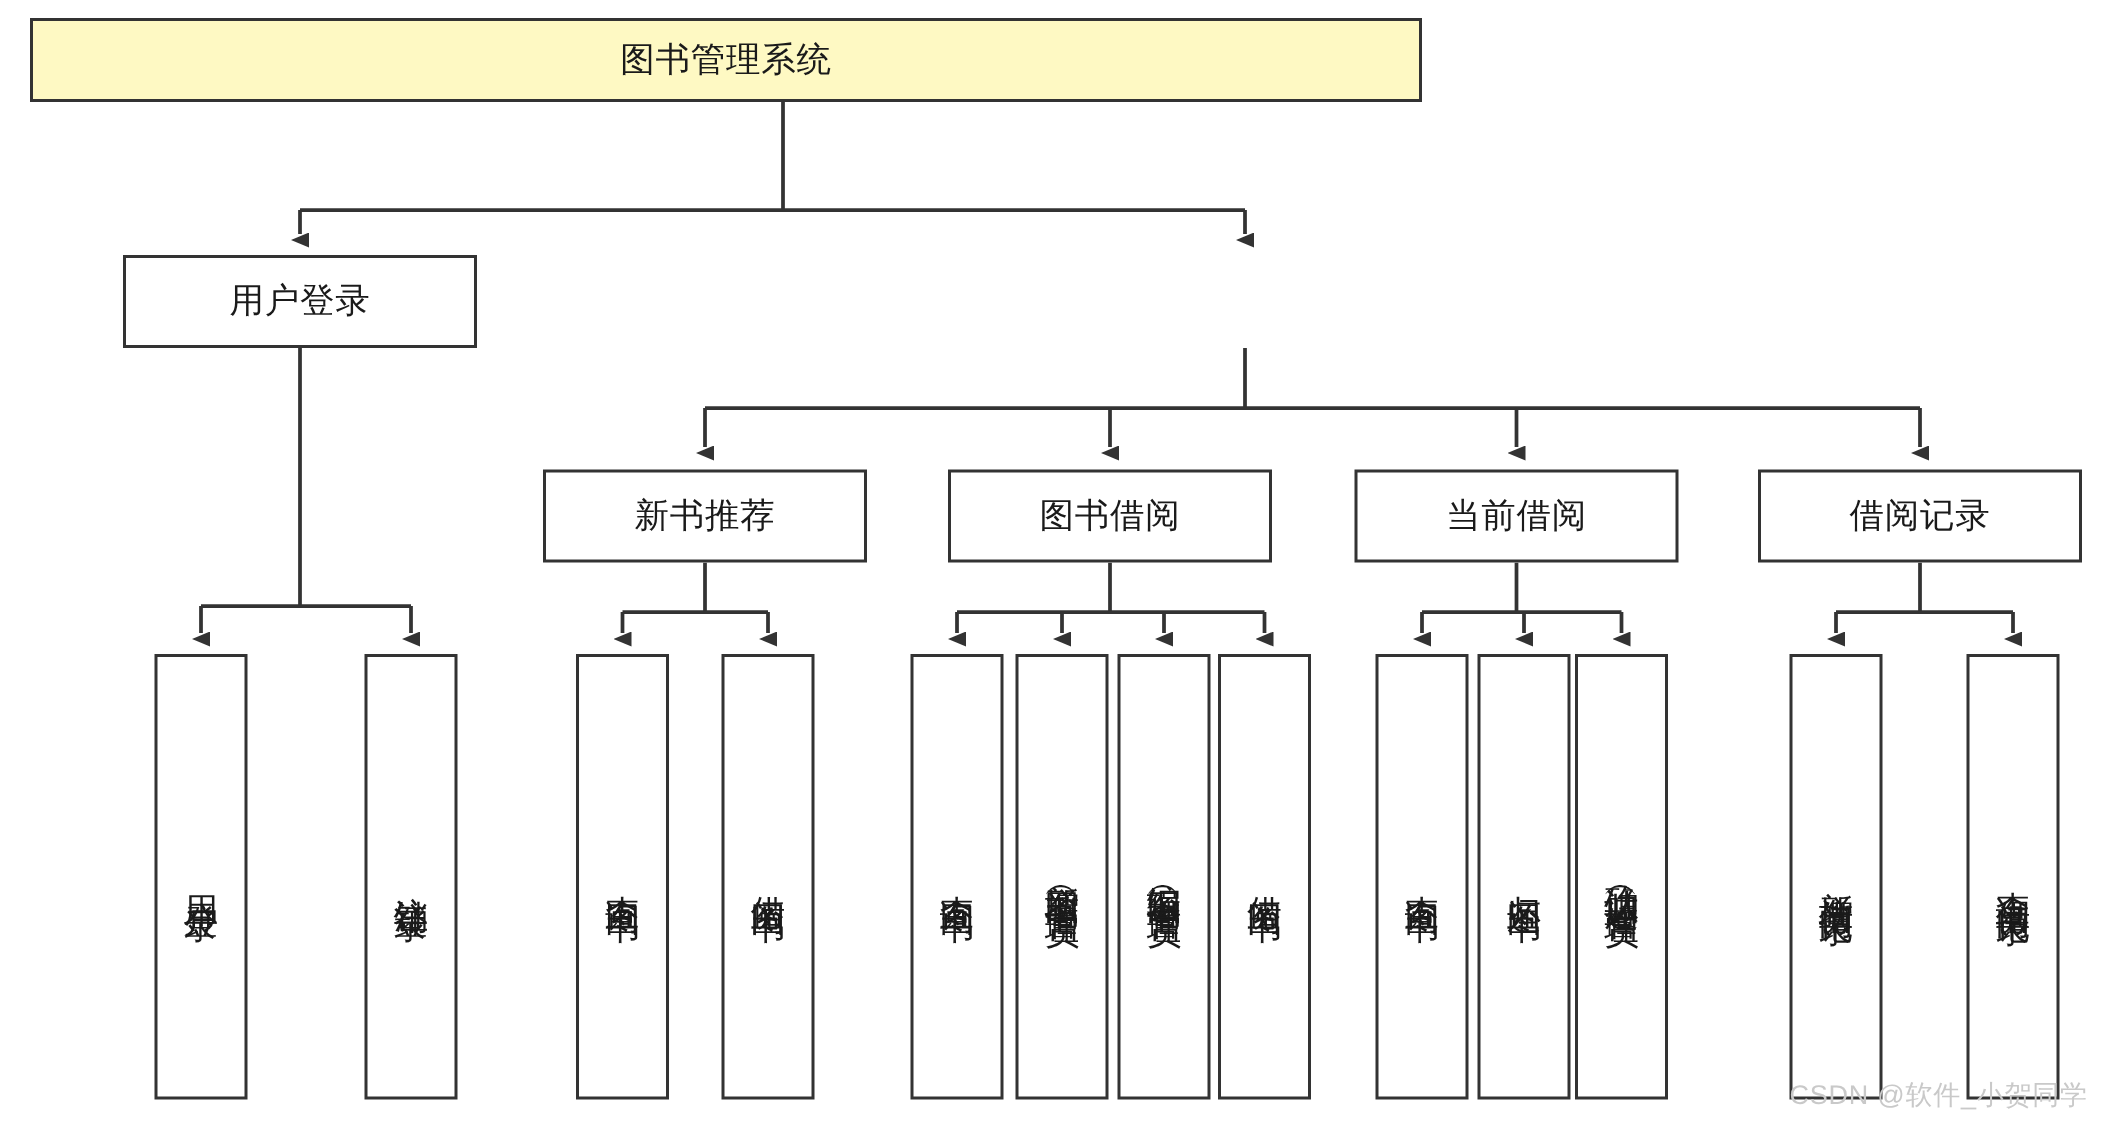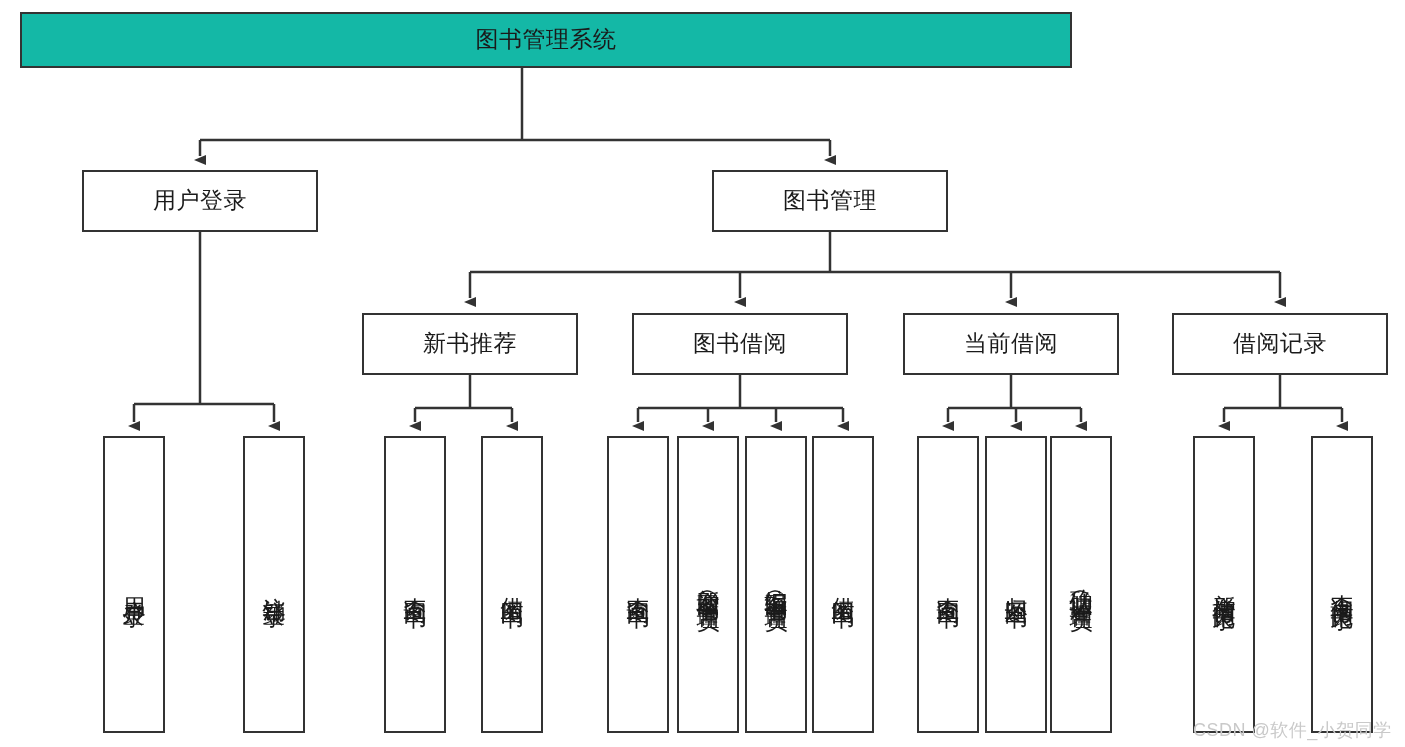--- a/index.html
+++ b/index.html
@@ -119,29 +119,26 @@
       <path d="M1016,408 L1016,422" marker-end="url(#arrow)"></path>
       <path d="M1081,408 L1081,422" marker-end="url(#arrow)"></path>
 
       <path d="M1280,375 L1280,408"></path>
       <path d="M1224,408 L1342,408"></path>
       <path d="M1224,408 L1224,422" marker-end="url(#arrow)"></path>
       <path d="M1342,408 L1342,422" marker-end="url(#arrow)"></path>
     </g>
   </svg>
 
-  <div class="node horiz root" style="left: 20px; top: 12px; width: 1052px; height: 56px; border-color: rgb(51, 51, 51); background: #14b8a6; color: rgb(26, 26, 26);">
+  <div class="node horiz root" style="left: 20px; top: 12px; width: 928px; height: 56px; border-color: rgb(51, 51, 51); background: #fef9c3; color: rgb(26, 26, 26);">
     <span class="label">图书管理系统</span>
   </div>
 
   <div class="node horiz" style="left: 82px; top: 170px; width: 236px; height: 62px; border-color: rgb(51, 51, 51); background: rgb(255, 255, 255); color: rgb(26, 26, 26);">
     <span class="label">用户登录</span>
-  </div>
-  <div class="node horiz" style="left: 712px; top: 170px; width: 236px; height: 62px; border-color: rgb(51, 51, 51); background: rgb(255, 255, 255); color: rgb(26, 26, 26);">
-    <span class="label">图书管理</span>
   </div>
 
   <div class="node horiz" style="left: 632px; top: 313px; width: 216px; height: 62px; border-color: rgb(51, 51, 51); background: rgb(255, 255, 255); color: rgb(26, 26, 26);">
     <span class="label">图书借阅</span>
   </div>
   <div class="node horiz" style="left: 362px; top: 313px; width: 216px; height: 62px; border-color: rgb(51, 51, 51); background: rgb(255, 255, 255); color: rgb(26, 26, 26);">
     <span class="label">新书推荐</span>
   </div>
   <div class="node horiz" style="left: 1172px; top: 313px; width: 216px; height: 62px; border-color: rgb(51, 51, 51); background: rgb(255, 255, 255); color: rgb(26, 26, 26);">
     <span class="label">借阅记录</span>

